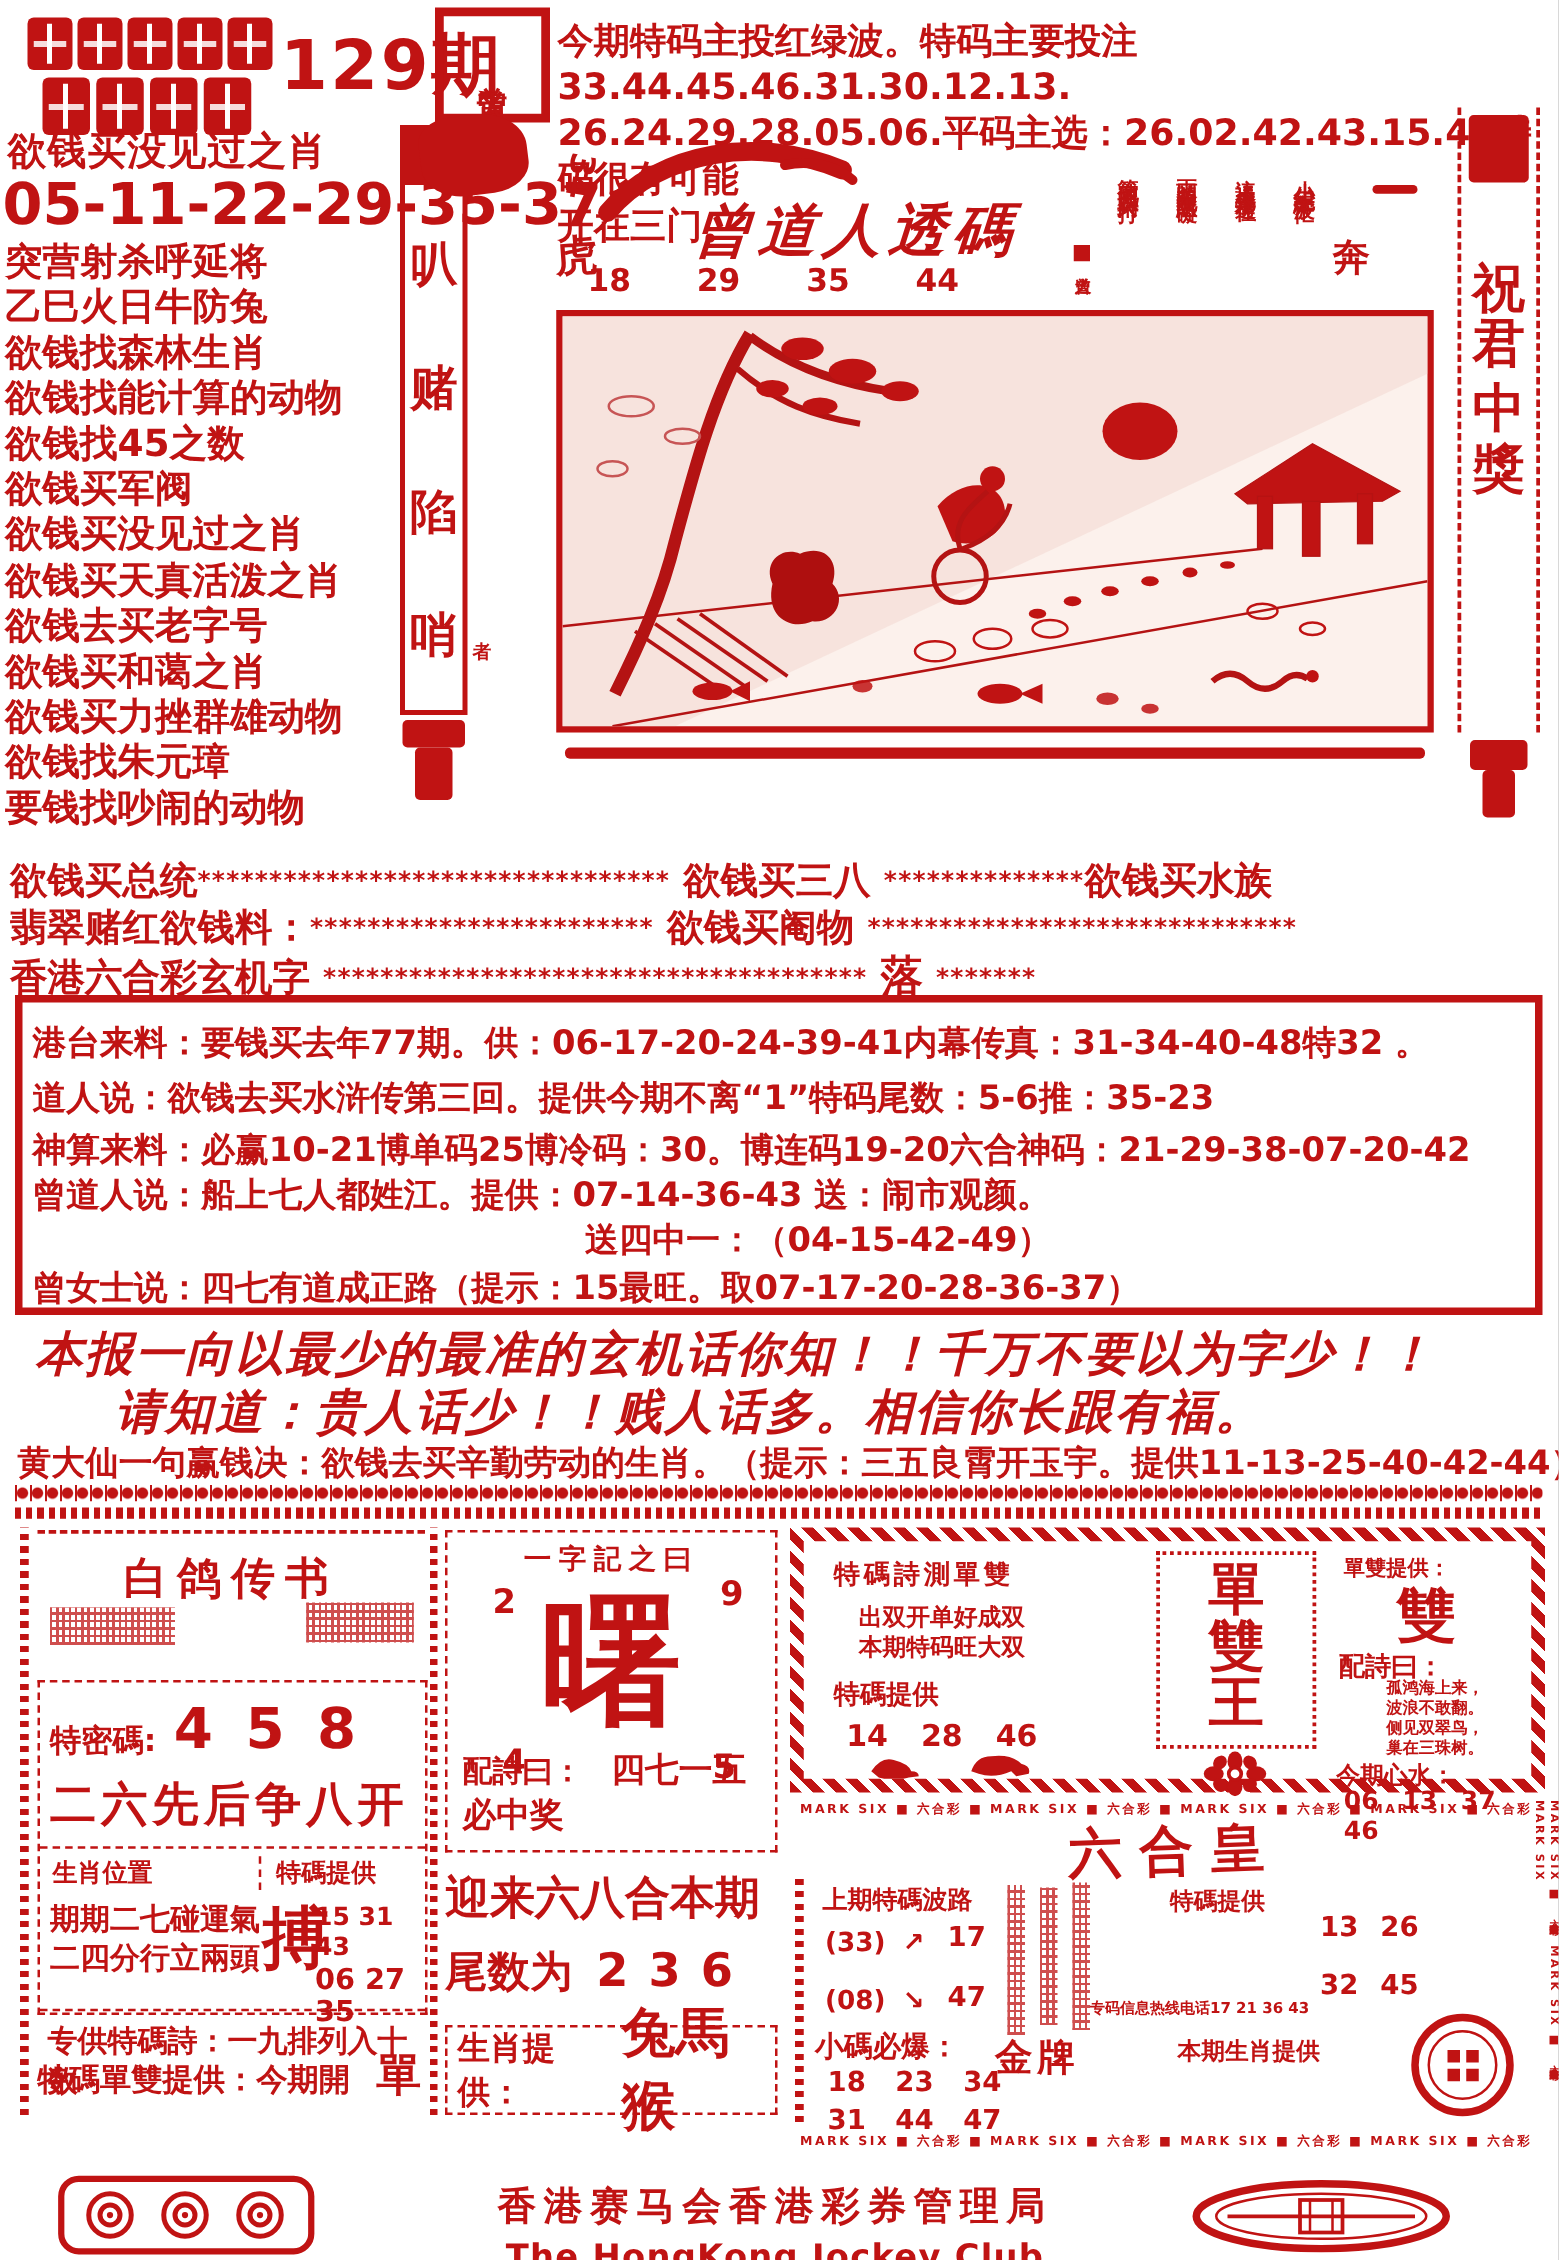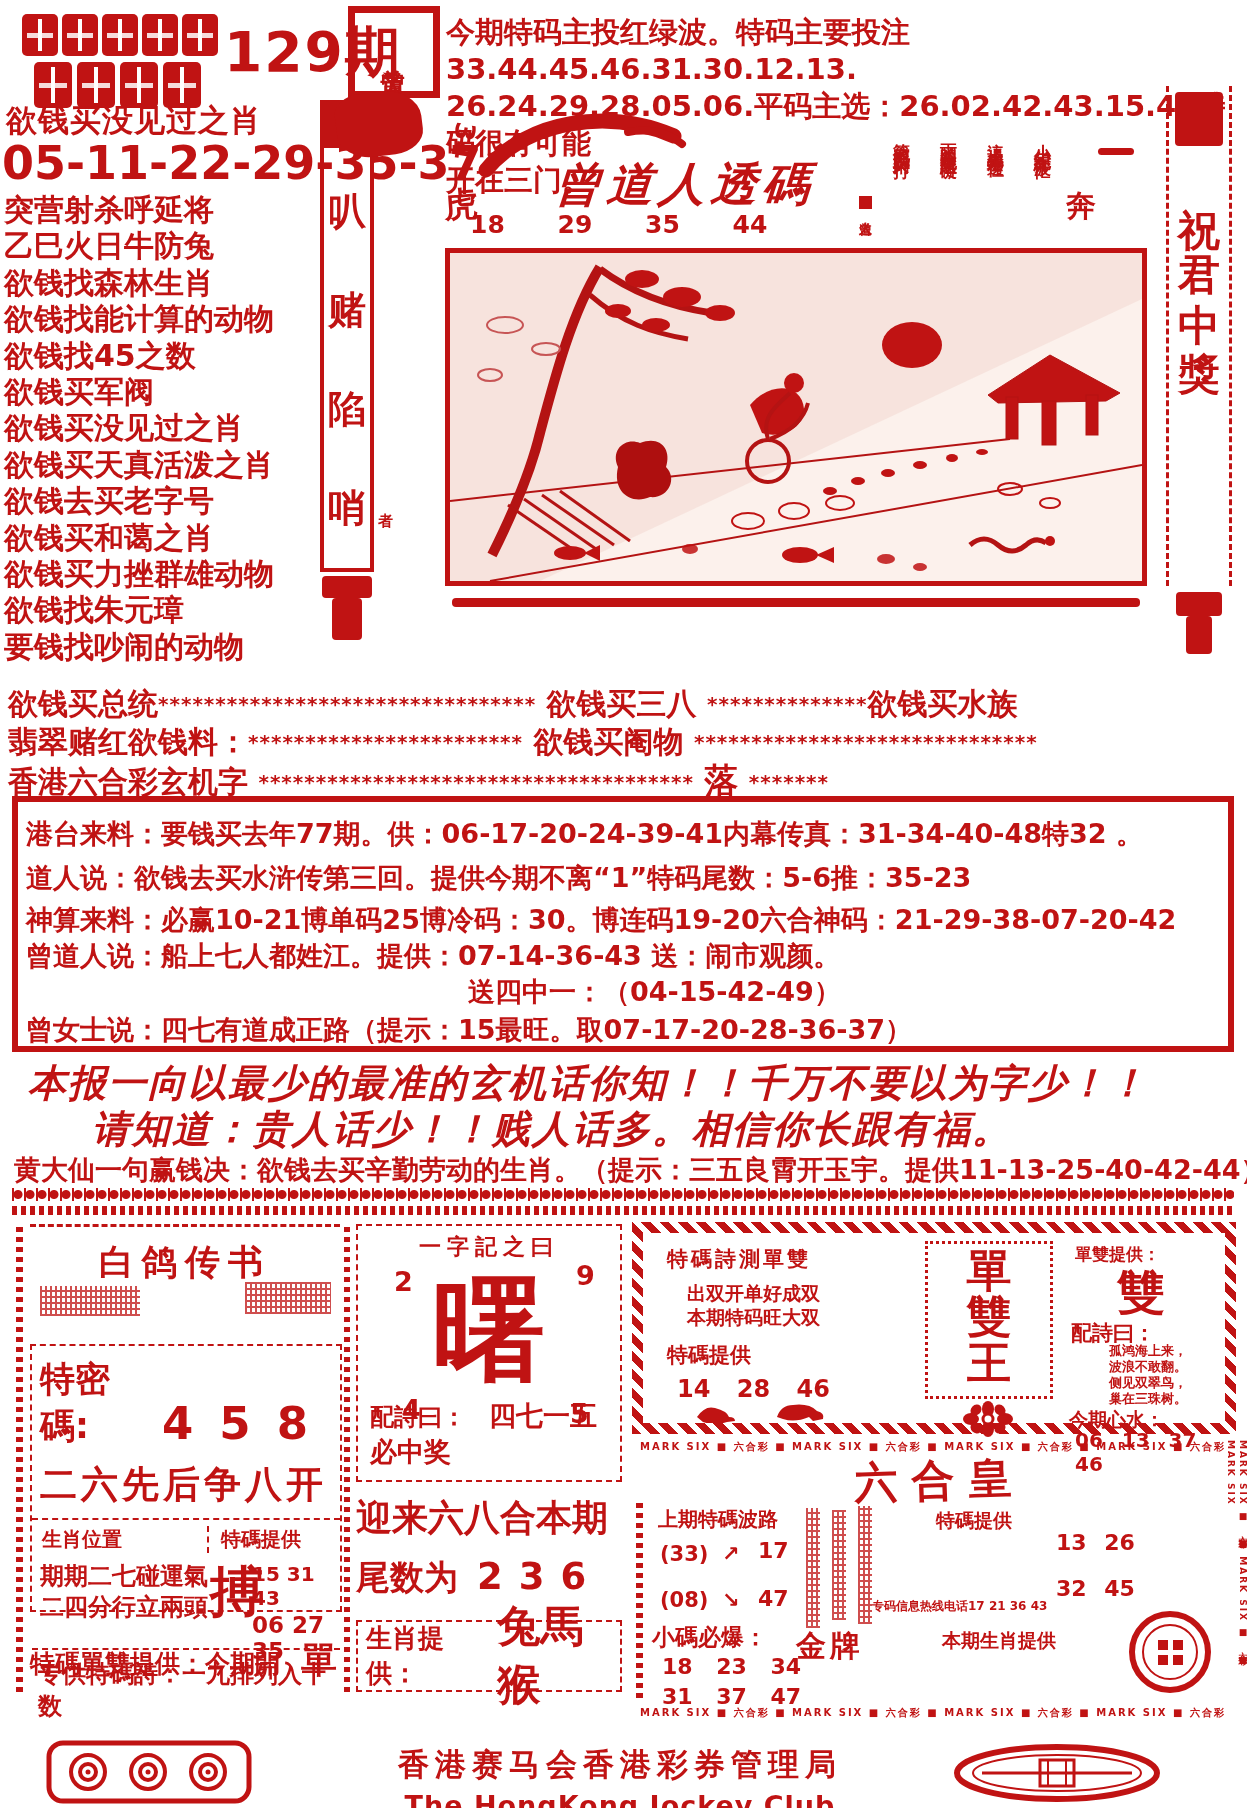--- a/index.html
+++ b/index.html
@@ -224,21 +224,21 @@
   <div class="a vchain" style="left:16px;top:1222px;width:7px;height:470px;"></div>
   <div class="a vchain" style="left:344px;top:1222px;width:6px;height:470px;"></div>
 
   <div class="a" style="left:30px;top:1224px;width:310px;height:112px;">
     <div class="b" style="text-align:center;font-size:35px;letter-spacing:8px;border-top:3px dashed var(--red);padding-top:12px;">白鸽传书</div>
     <div class="noise a" style="left:10px;top:62px;width:100px;height:30px;"></div>
     <div class="noise a" style="left:215px;top:58px;width:86px;height:32px;"></div>
   </div>
   <div class="a dashbox" style="left:30px;top:1344px;width:312px;height:268px;">
     <div style="display:flex;align-items:flex-end;padding:10px 6px 0 8px;">
-      <span class="b" style="font-size:35px;">特密碼:</span>
+      <span class="b" style="font-size:25px;">特密碼:</span>
       <span class="b" style="font-size:45px;letter-spacing:26px;margin-left:14px;">458</span>
     </div>
     <div class="kai b" style="font-size:37px;letter-spacing:4px;padding:10px 0 0 8px;border-bottom:2px dashed var(--red);padding-bottom:8px;">二六先后争八开</div>
     <div style="position:relative;height:130px;border-bottom:2px dashed var(--red);">
       <span class="a b" style="left:10px;top:6px;font-size:20px;">生肖位置</span>
       <span class="a b" style="left:175px;top:6px;font-size:20px;border-left:2px dashed var(--red);padding-left:12px;">特碼提供</span>
       <span class="a kai b" style="left:8px;top:40px;font-size:24px;">期期二七碰運氣</span>
       <span class="a kai b" style="left:8px;top:71px;font-size:24px;">二四分行立兩頭</span>
       <span class="a kai b" style="left:178px;top:36px;font-size:54px;">搏</span>
       <span class="a b" style="left:220px;top:42px;font-size:20px;">15 31 43</span>
@@ -335,21 +335,21 @@
     <span class="a b" style="left:122px;top:88px;font-size:22px;">47</span>
     <div class="noise a" style="left:170px;top:10px;width:14px;height:120px;"></div>
     <div class="noise a" style="left:196px;top:12px;width:14px;height:110px;"></div>
     <div class="noise a" style="left:222px;top:8px;width:14px;height:118px;"></div>
     <span class="a b" style="left:300px;top:10px;font-size:19px;">特碼提供</span>
     <span class="a b" style="left:420px;top:32px;font-size:22px;word-spacing:10px;">13 26</span>
     <span class="a b" style="left:420px;top:78px;font-size:22px;word-spacing:10px;">32 45</span>
     <span class="a kai b" style="left:160px;top:128px;font-size:30px;letter-spacing:4px;">金牌</span>
     <span class="a b" style="left:16px;top:124px;font-size:23px;">小碼必爆：</span>
     <span class="a b" style="left:26px;top:156px;font-size:22px;word-spacing:16px;">18 23 34</span>
-    <span class="a b" style="left:26px;top:186px;font-size:22px;word-spacing:16px;">31 37 47</span>
+    <span class="a b" style="left:26px;top:186px;font-size:22px;word-spacing:16px;">31 44 47</span>
     <span class="a b" style="left:236px;top:100px;font-size:12px;">专码信息热线电话17 21 36 43</span>
     <span class="a b" style="left:306px;top:130px;font-size:19px;">本期生肖提供</span>
     <svg class="a" style="left:492px;top:112px;" width="84" height="84" viewBox="0 0 84 84">
       <circle cx="42" cy="42" r="38" fill="none" stroke="#c01313" stroke-width="6"></circle>
       <circle cx="42" cy="42" r="27" fill="none" stroke="#c01313" stroke-width="2"></circle>
       <rect x="30" y="30" width="10" height="10" fill="#c01313"></rect>
         <rect x="45" y="30" width="10" height="10" fill="#c01313"></rect>
       <rect x="30" y="45" width="10" height="10" fill="#c01313"></rect>
         <rect x="45" y="45" width="10" height="10" fill="#c01313"></rect>
     </svg>

